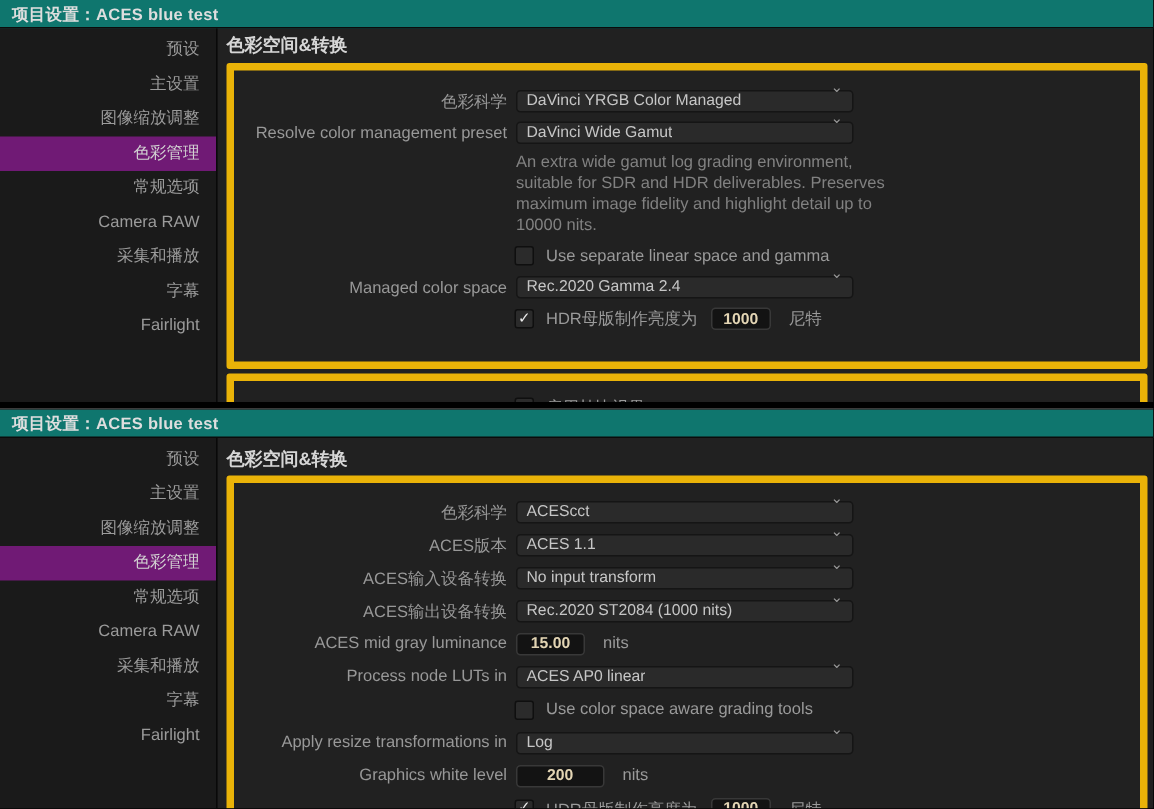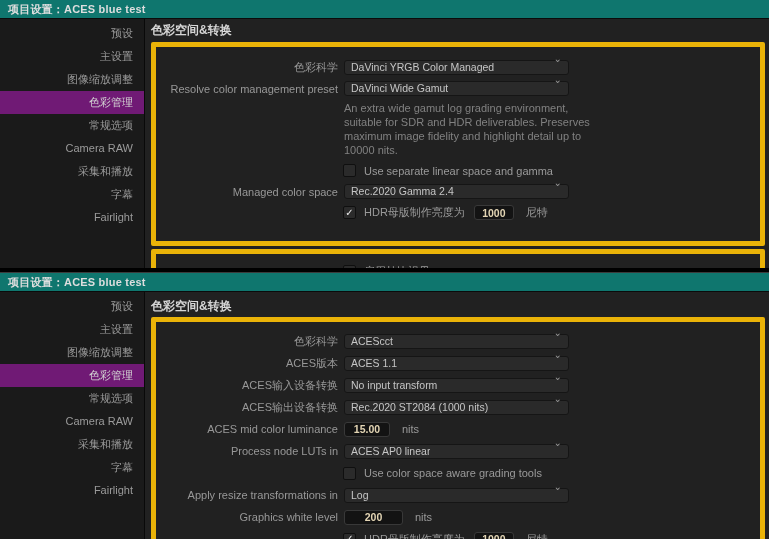--- a/index.html
+++ b/index.html
@@ -142,21 +142,21 @@
           </div>
         </div>
         <div class="row">
           <div class="lbl">ACES输出设备转换</div>
           <div class="dropdown">
             <span class="dd-val">Rec.2020 ST2084 (1000 nits)</span>
             <span class="chev">⌄</span>
           </div>
         </div>
         <div class="row">
-          <div class="lbl">ACES mid color luminance</div>
+          <div class="lbl">ACES mid gray luminance</div>
           <input class="numfield" style="width: 46px;" value="15.00">
           <span class="suffix">nits</span>
         </div>
         <div class="row">
           <div class="lbl">Process node LUTs in</div>
           <div class="dropdown">
             <span class="dd-val">ACES AP0 linear</span>
             <span class="chev">⌄</span>
           </div>
         </div>

